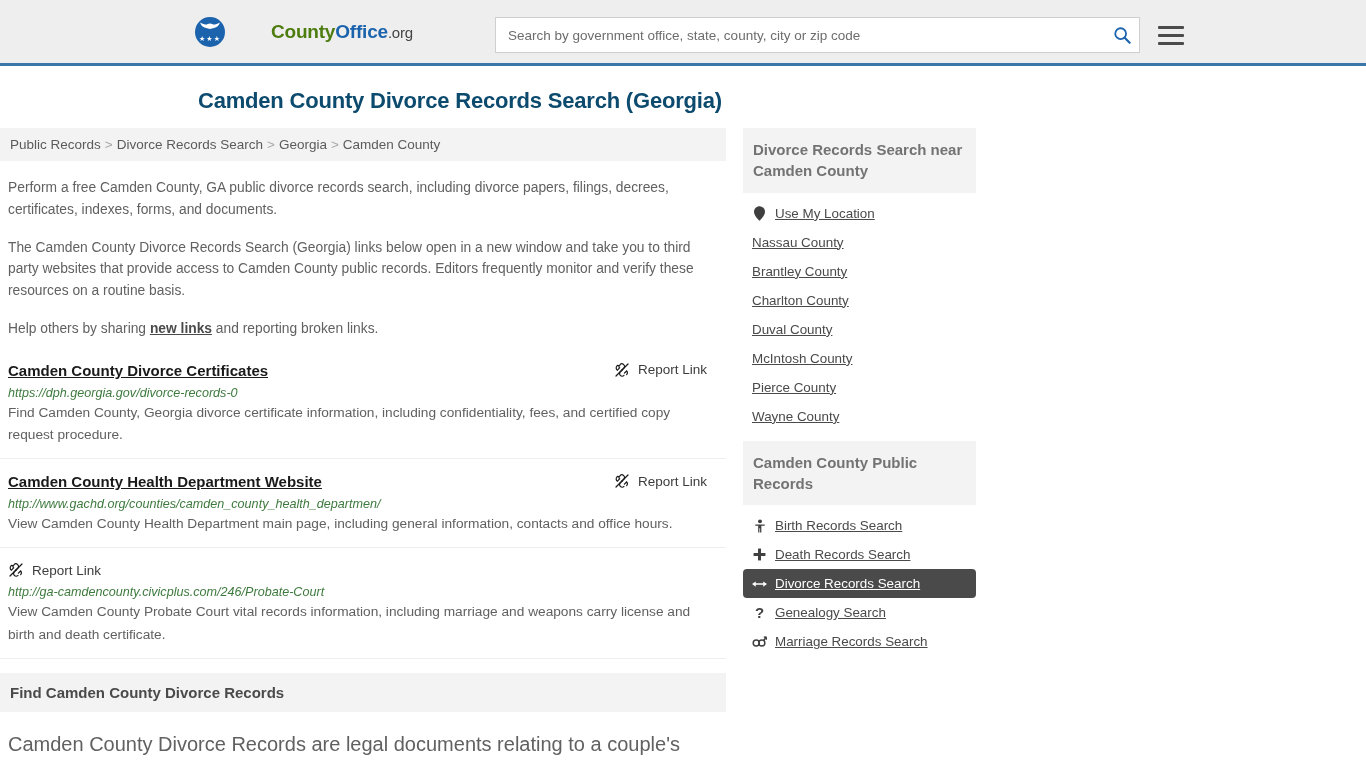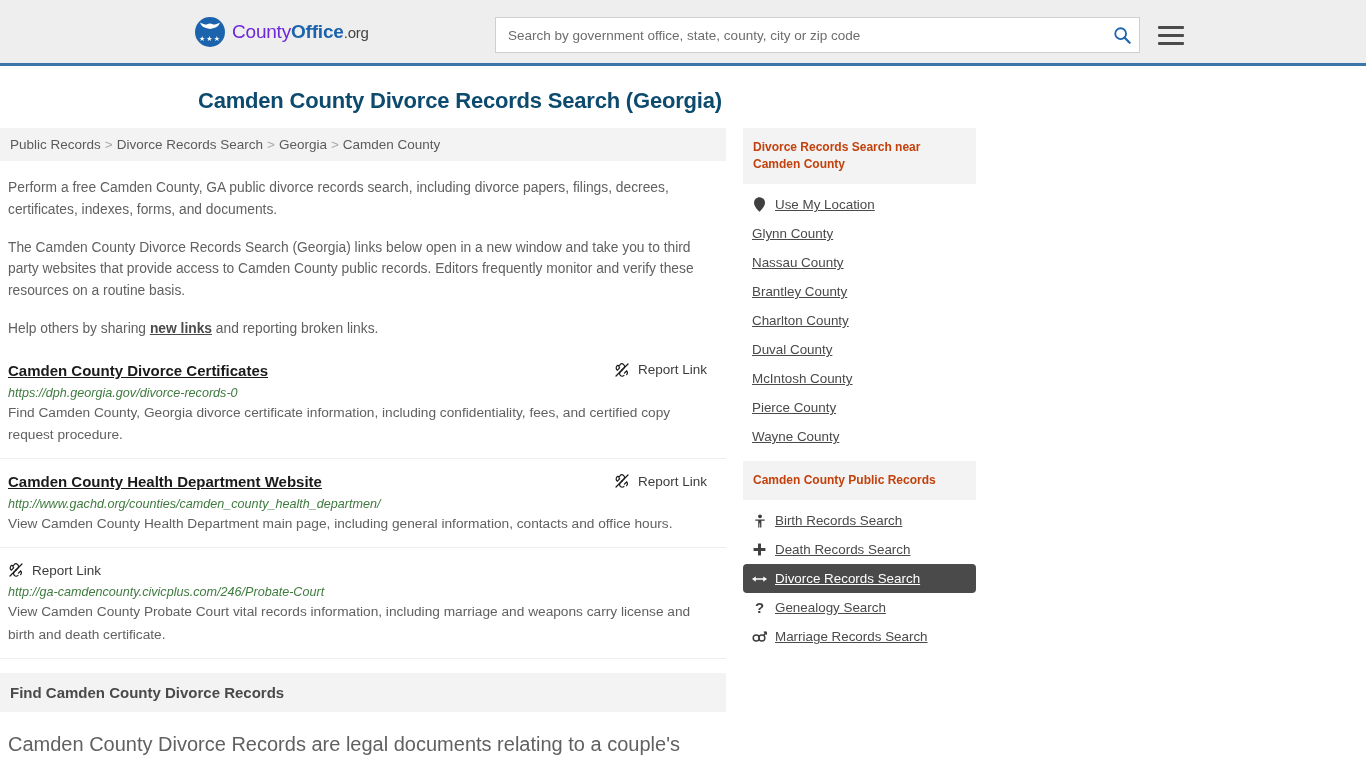--- a/index.html
+++ b/index.html
@@ -51,21 +51,21 @@
     letter-spacing: 1px;
     line-height: 7px;
   }
   .logo-text {
     font-size: 19px;
     letter-spacing: -0.2px;
     color: #2b2b2b;
     white-space: nowrap;
   }
   .logo-text .b { color: #1b63ad; font-weight: bold; }
-  .logo-text .n { font-weight: normal; color: #6d28d9;}
+  .logo-text .n { font-weight: bold; color: #4d7c0f; margin-left: 39px;}
   .logo-text .tld { font-size: 15px; color: #444; }
 
   .search-zone {
     position: absolute;
     left: 495px;
     top: 17px;
     display: flex;
     align-items: center;
   }
   .search-box {
@@ -201,23 +201,23 @@
     font-size: 20px;
     color: #616161;
     line-height: 1.6;
   }
 
   
   .side-panel { margin-bottom: 10px; }
   .side-head {
     background: #f3f3f3;
     padding: 11px 10px;
-    font-size: 12px;
+    font-size: 15px;
     font-weight: bold;
-    color: #c2410c;
+    color: #737373;
     line-height: 1.42;
   }
   .side-list { list-style: none; margin: 0; padding: 6px 0 0 0; }
   .side-list li {
     display: flex;
     align-items: center;
     gap: 8px;
     padding: 7px 9px;
     border-radius: 4px;
     font-size: 13.4px;
@@ -364,23 +364,20 @@
         <ul class="side-list">
           <li>
             <span class="li-icon">
               <svg class="pin-icon" viewBox="0 0 12 16">
                 <path d="M6 0 C2.7 0 0 2.7 0 6 C0 10.5 6 16 6 16 C6 16 12 10.5 12 6 C12 2.7 9.3 0 6 0 Z" fill="#3f3f3f"></path>
               </svg>
             </span>
             <a>Use My Location</a>
           </li>
           <li>
-              <a>Glynn County</a>
-            </li>
-          <li>
               <a>Nassau County</a>
             </li>
           <li>
               <a>Brantley County</a>
             </li>
           <li>
               <a>Charlton County</a>
             </li>
           <li>
               <a>Duval County</a>

